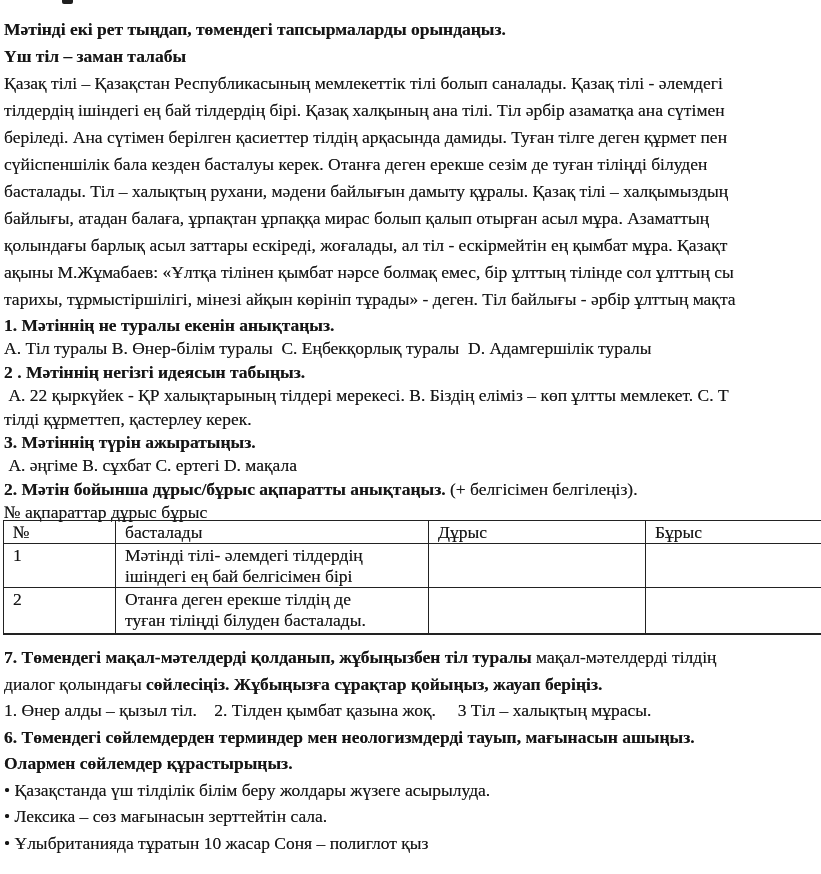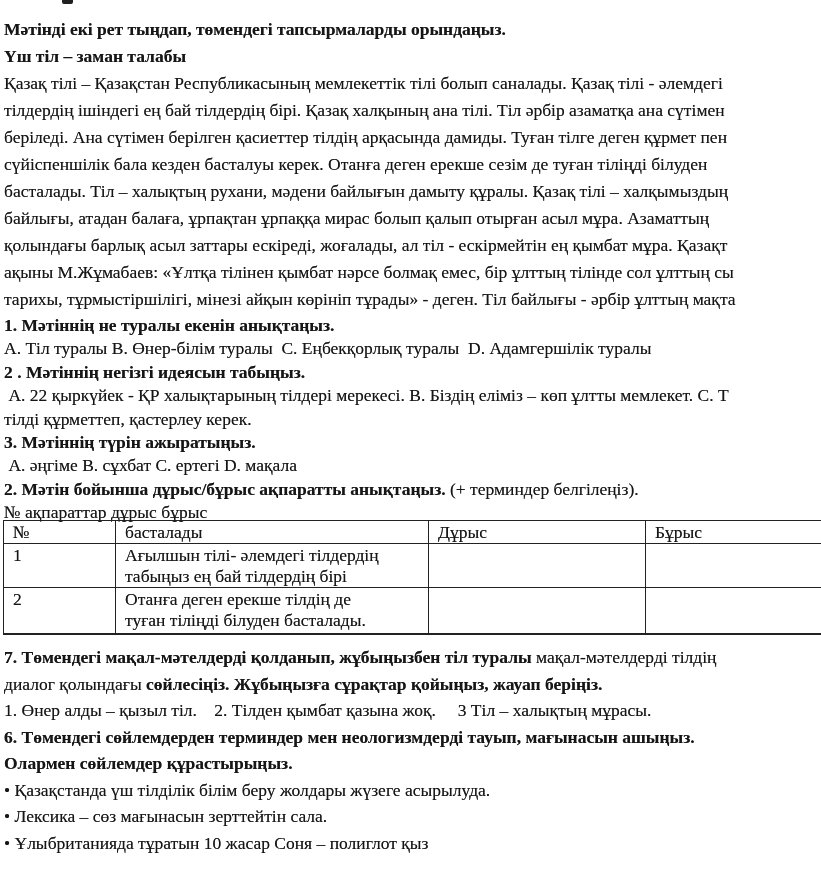--- a/index.html
+++ b/index.html
@@ -60,43 +60,43 @@
 </div>
 
 <div id="block-questions">
   <div class="line b">1. Мәтіннің не туралы екенін анықтаңыз.</div>
   <div class="line">А. Тіл туралы В. Өнер-білім туралы  С. Еңбекқорлық туралы  D. Адамгершілік туралы</div>
   <div class="line b">2 . Мәтіннің негізгі идеясын табыңыз.</div>
   <div class="line"> А. 22 қыркүйек - ҚР халықтарының тілдері мерекесі. В. Біздің еліміз – көп ұлтты мемлекет. С. Т</div>
   <div class="line">тілді құрметтеп, қастерлеу керек.</div>
   <div class="line b">3. Мәтіннің түрін ажыратыңыз.</div>
   <div class="line"> А. әңгіме В. сұхбат С. ертегі D. мақала</div>
-  <div class="line"><span class="b">2. Мәтін бойынша дұрыс/бұрыс ақпаратты анықтаңыз.</span><span> (+ терминдер белгілеңіз).</span></div>
+  <div class="line"><span class="b">2. Мәтін бойынша дұрыс/бұрыс ақпаратты анықтаңыз.</span><span> (+ белгісімен белгілеңіз).</span></div>
   <div class="line">№ ақпараттар дұрыс бұрыс</div>
 </div>
 
 <table id="tf-table">
   <colgroup>
     <col style="width:112px">
     <col style="width:313px">
     <col style="width:217px">
     <col style="width:188px">
   </colgroup>
   <tbody>
       <tr class="hdr">
     <td>№</td>
     <td>басталады</td>
     <td>Дұрыс</td>
     <td>Бұрыс</td>
   </tr>
   <tr class="r1">
     <td>1</td>
     <td>
-      <div class="line">Ағылшын тілі- әлемдегі тілдердің</div>
-      <div class="line">табыңыз ең бай тілдердің бірі</div>
+      <div class="line">Мәтінді тілі- әлемдегі тілдердің</div>
+      <div class="line">ішіндегі ең бай белгісімен бірі</div>
     </td>
     <td></td>
     <td></td>
   </tr>
   <tr class="r2">
     <td>2</td>
     <td>
       <div class="line">Отанға деген ерекше тілдің де</div>
       <div class="line">туған тіліңді білуден басталады.</div>
     </td>

